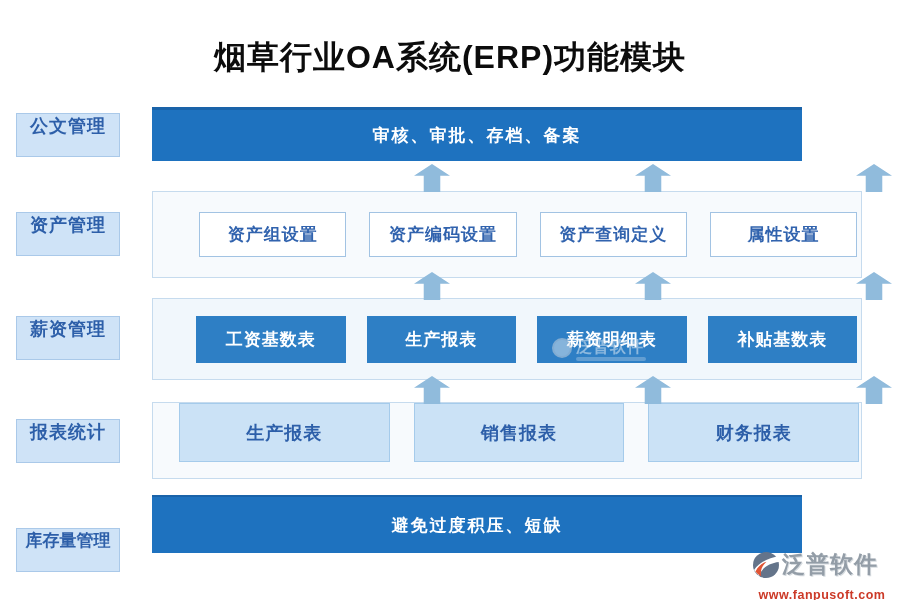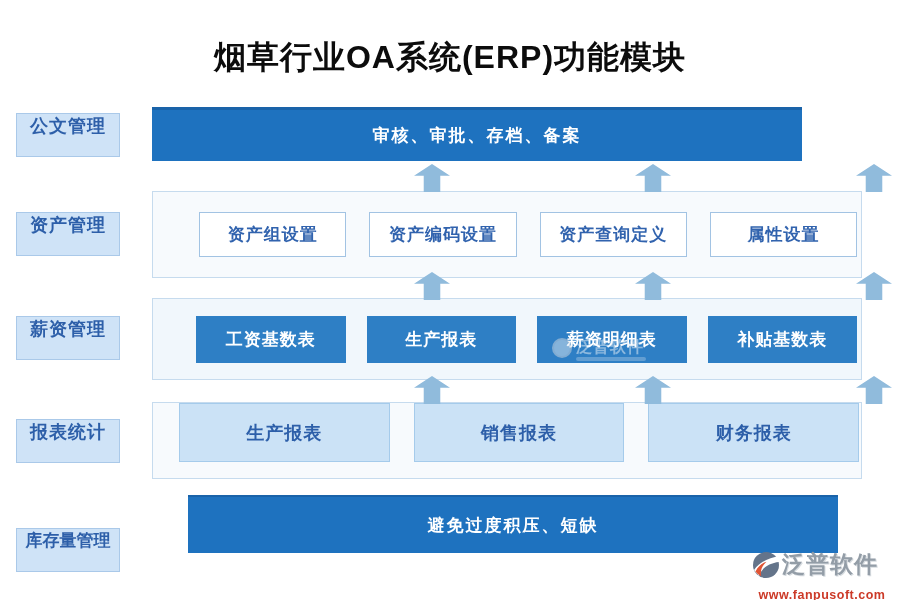--- a/index.html
+++ b/index.html
@@ -30,21 +30,21 @@
   
   .main-col{position:absolute;left:152px;top:0;width:710px;height:600px;}
 
   .bar{
     position:absolute;left:0;width:650px;
     background:var(--bar-blue,#1e72bf);border-top:3px solid #1a63a9;
     color:#ffffff;font-weight:bold;font-size:17px;letter-spacing:2px;
     display:flex;align-items:center;justify-content:center;box-sizing:border-box;
   }
   .bar-top{top:107px;height:54px;}
-  .bar-bottom{top:495px;height:58px;border-top-width:2px;margin-left:36px;}
+  .bar-bottom{top:495px;height:58px;border-top-width:2px;}
 
   .container{
     position:absolute;left:0;width:710px;box-sizing:border-box;
     border:1px solid var(--container-border,#c6dbee);
     display:flex;align-items:center;
   }
   .row-asset {top:191px;height:87px;background:#f7fafd;padding:0 4px 0 46px;gap:23px;}
   .row-salary{top:298px;height:82px;background:#f1f7fc;padding:0 4px 0 43px;gap:21px;}
   .row-report{top:402px;height:77px;background:#f7fafd;padding:0 2px 16px 26px;gap:24px;}
 

